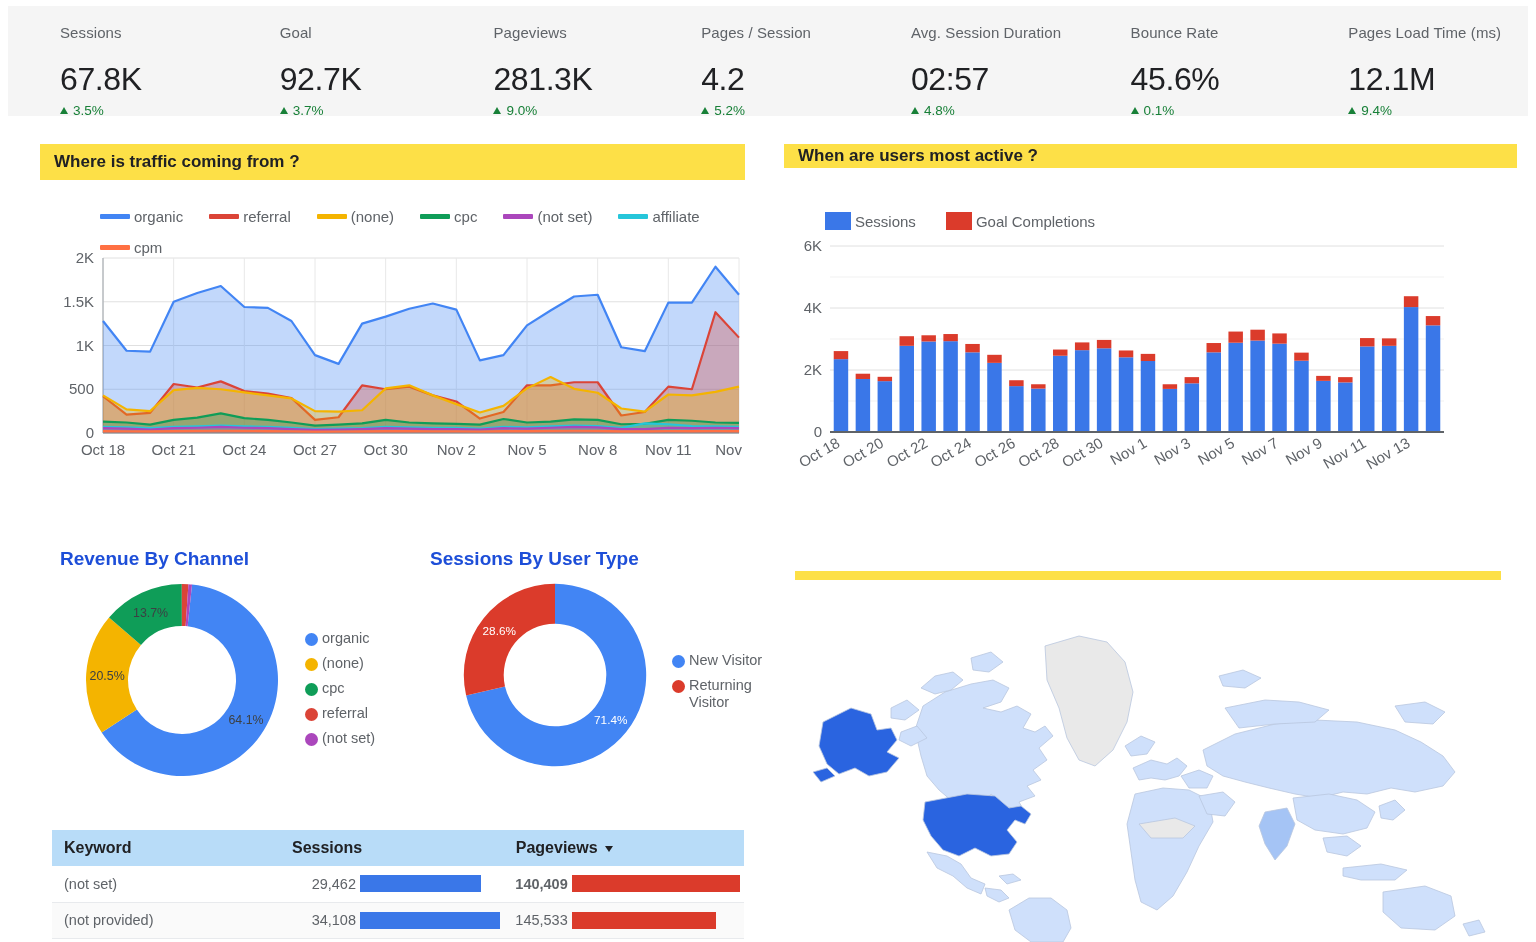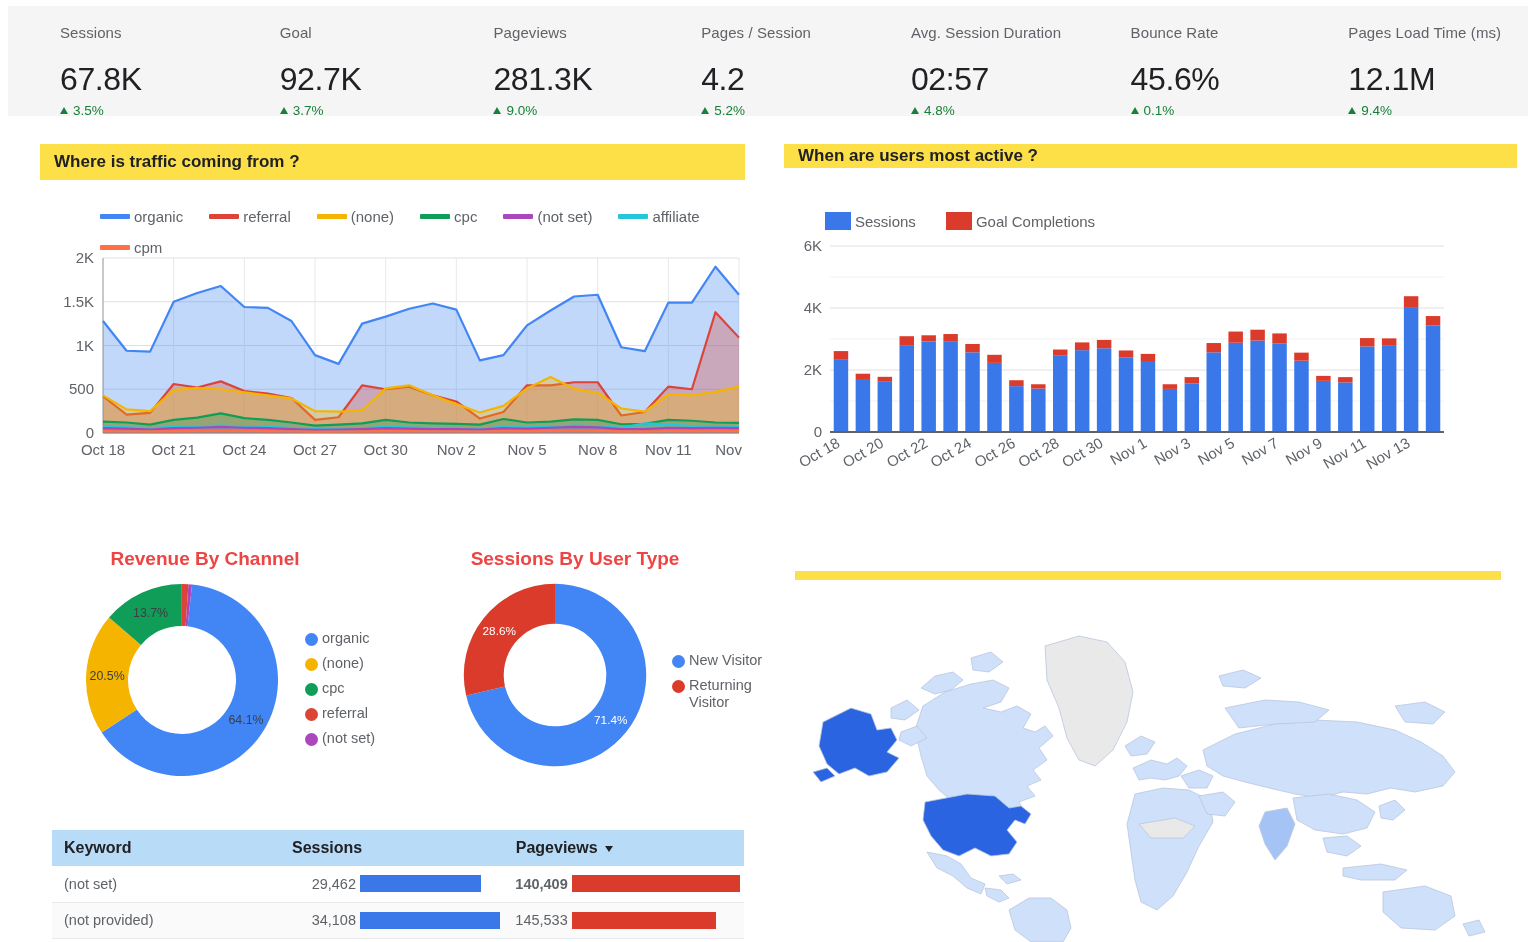--- a/index.html
+++ b/index.html
@@ -63,21 +63,21 @@
 
   
   #area-legend { left: 100px; top: 208px; width: 600px; gap: 14px 26px; }
   #area-chart { position:absolute; left: 55px; top: 252px; width: 690px; height: 215px; }
 
   
   #bar-legend { left: 825px; top: 212px; width: 420px; gap: 10px 30px; }
   #bar-chart { position:absolute; left: 790px; top: 238px; width: 660px; height: 272px; }
 
   
-  .donut-title { position:absolute; font-size:19px; font-weight:bold; color:#ef4444; text-align:center; }
+  .donut-title { position:absolute; font-size:19px; font-weight:bold; color:#1d4ed8; text-align:left; }
   #donut1-title { left: 60px; top: 548px; width: 290px; }
   #donut2-title { left: 430px; top: 548px; width: 290px; }
   #donut1 { position:absolute; left: 82px; top: 580px; width: 200px; height: 200px; }
   #donut2 { position:absolute; left: 460px; top: 580px; width: 190px; height: 190px; }
   #donut1-legend { left: 305px; top: 630px; flex-direction:column; gap: 8px; }
   #donut2-legend { left: 672px; top: 652px; flex-direction:column; gap: 8px; }
   .leg-item.col { align-items:flex-start; }
   .leg-item.col .leg-dot { margin-top: 3px; flex:none; }
   .leg-text { font-size:14.5px; color:#5f6368; line-height:17px; max-width:84px;}
 

